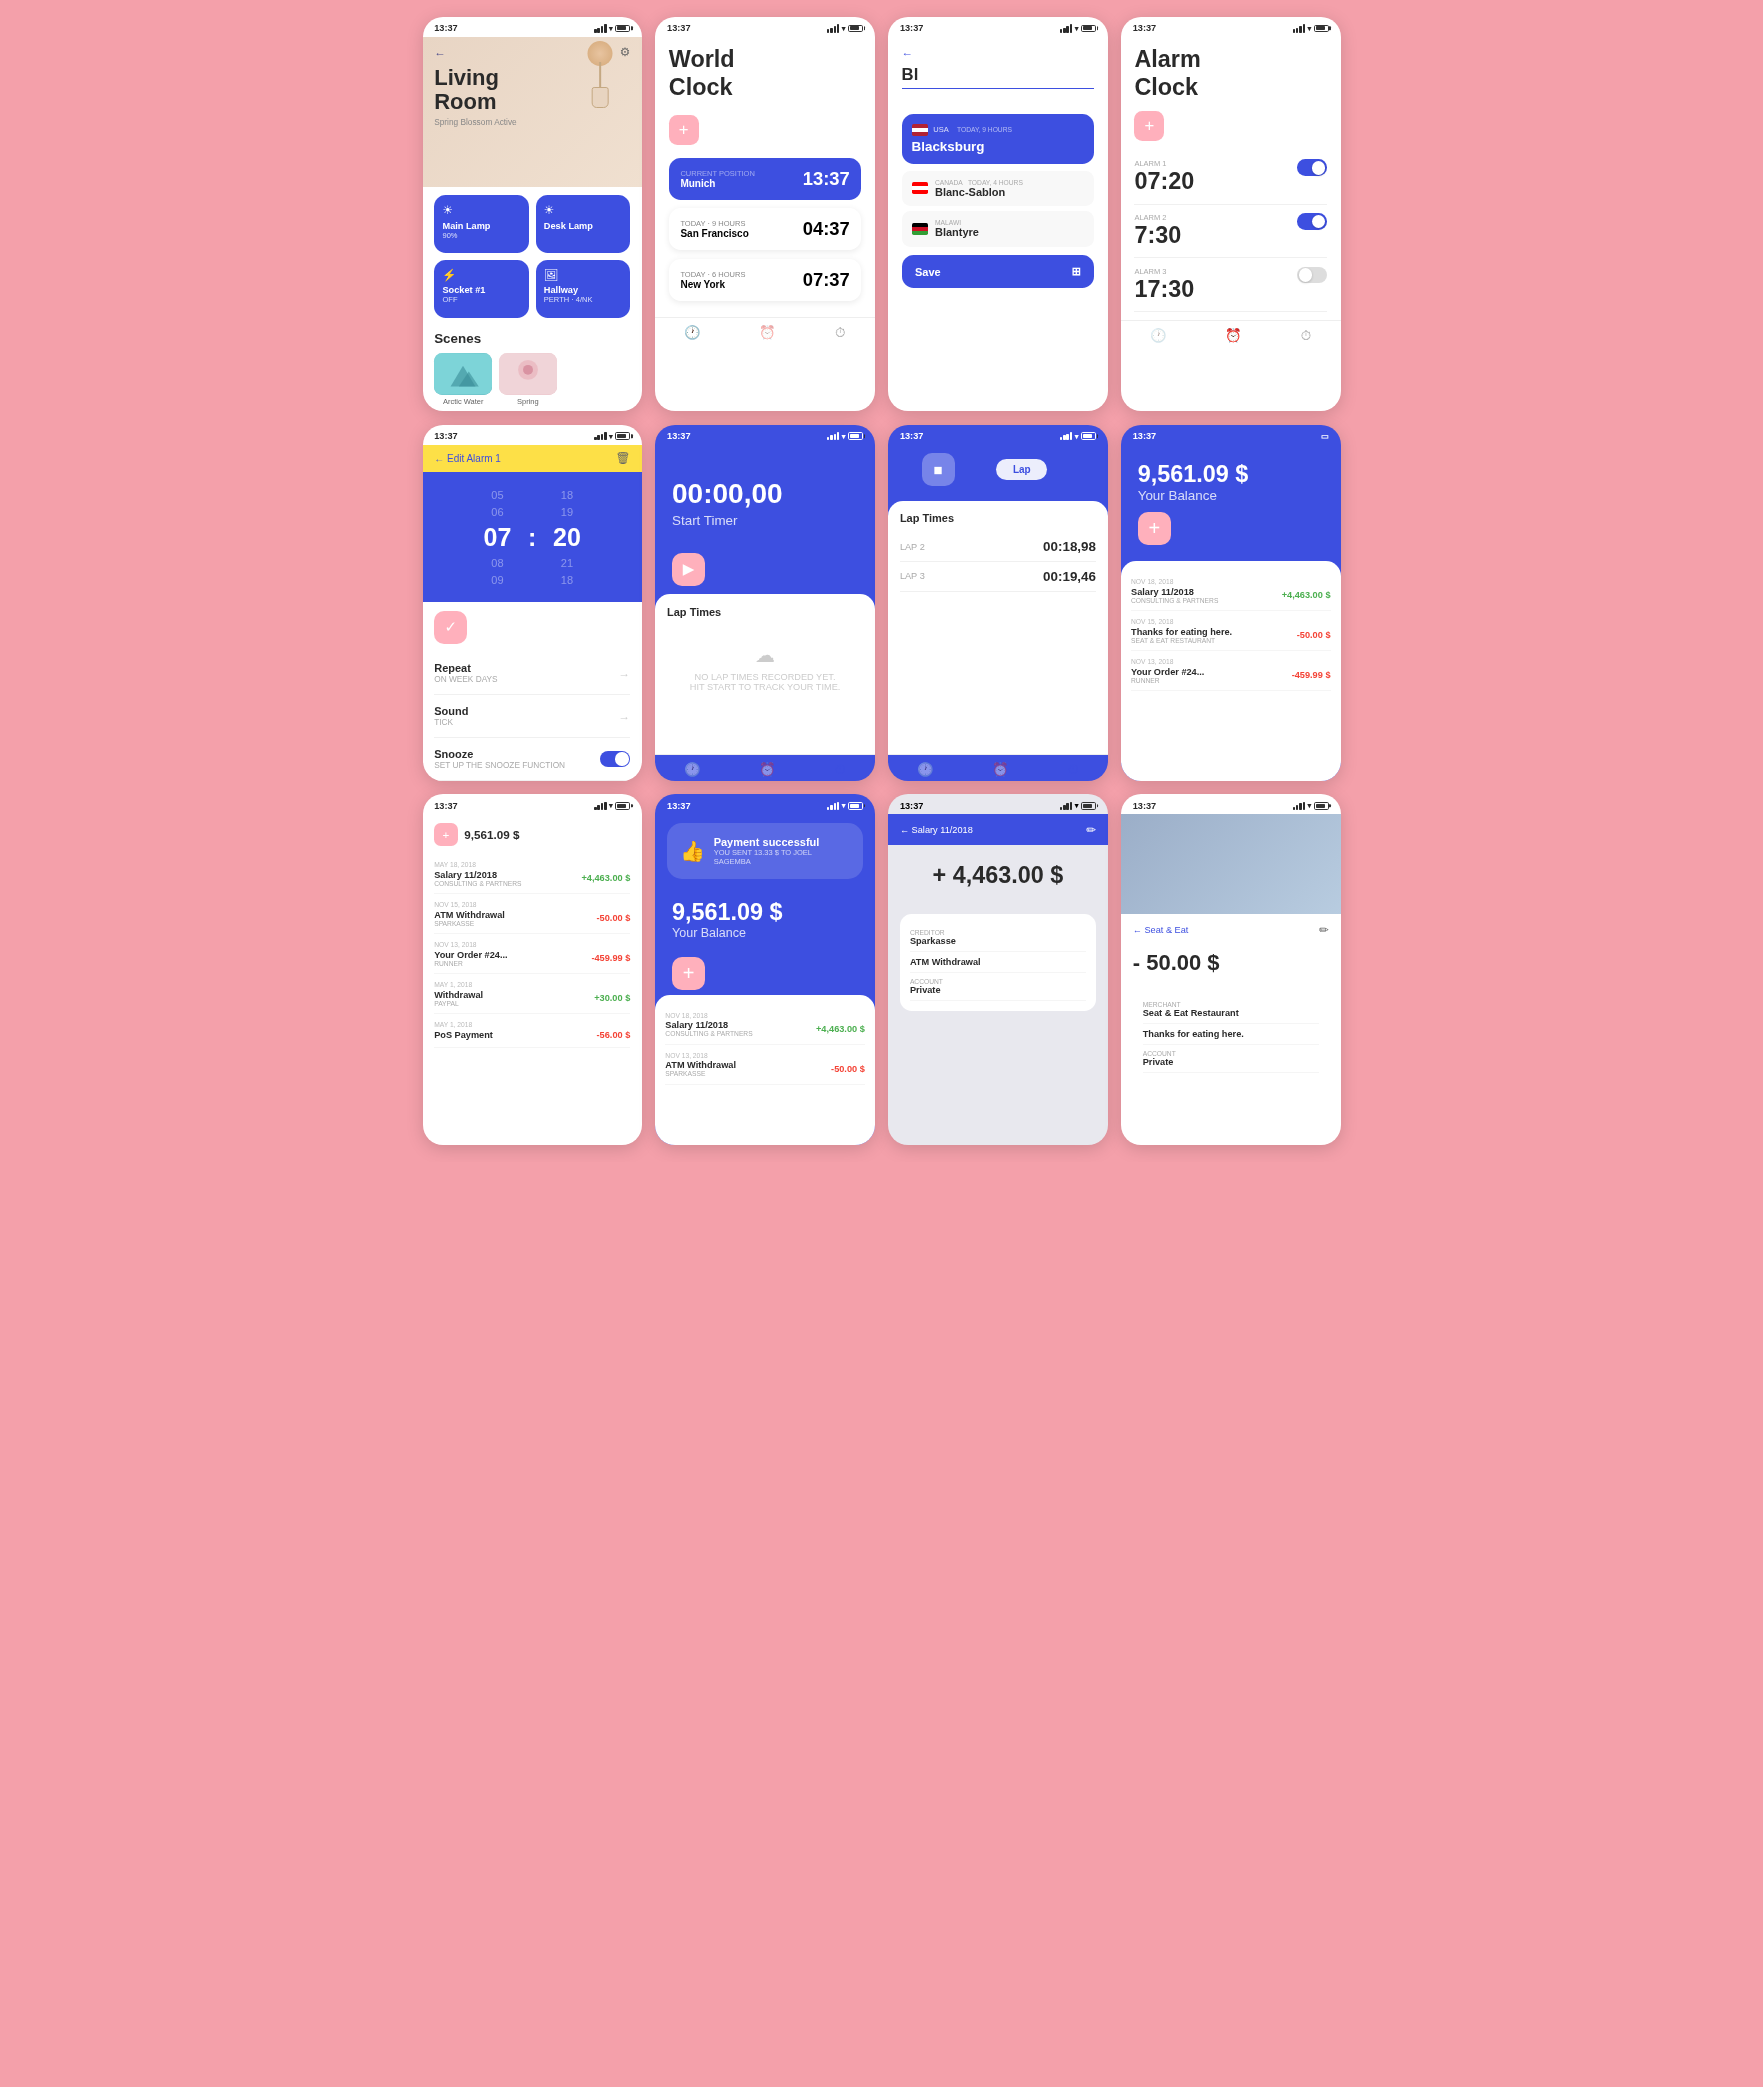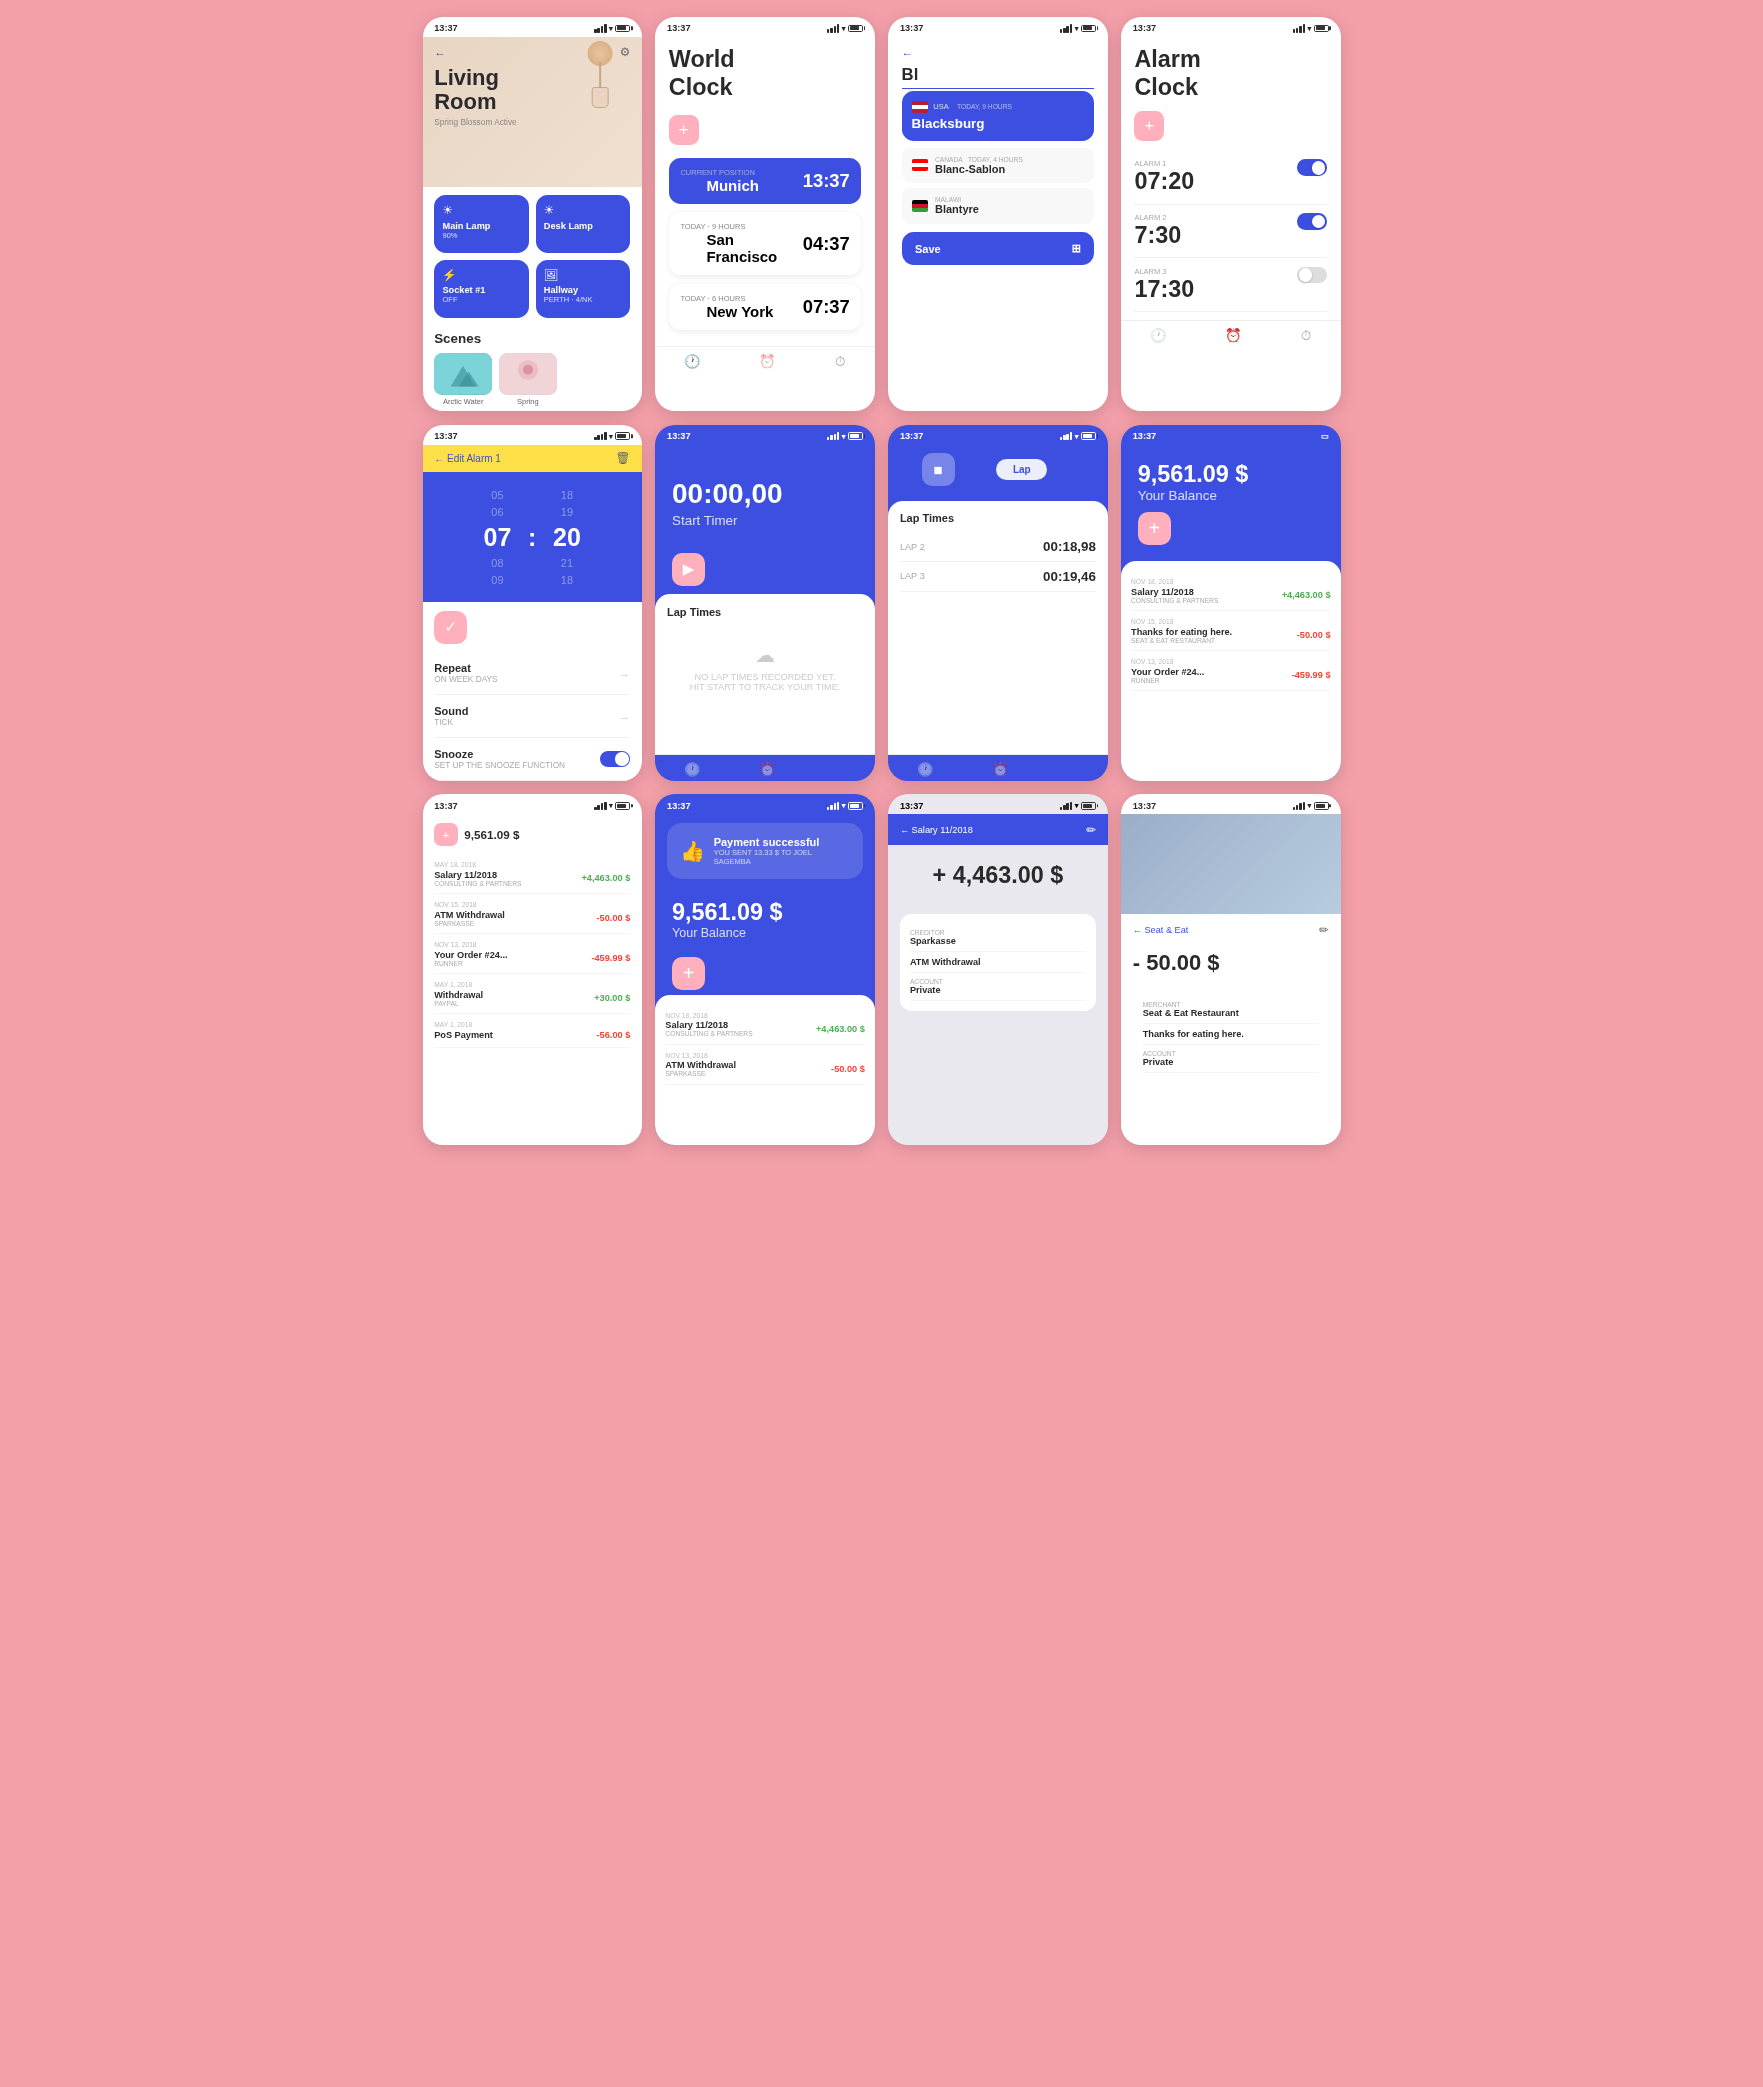--- a/index.html
+++ b/index.html
@@ -97,31 +97,31 @@
     .clock-card {
       background: #3d4fe0;
       border-radius: 11.7px;
       padding: 10px 11.7px;
       display: flex;
       justify-content: space-between;
       align-items: center;
       margin-bottom: 8.3px;
     }
     .clock-card.white { background: #fff; box-shadow: 0 1.7px 6.7px rgba(0,0,0,0.08); }
-    .clock-location { font-size: 15px; font-weight: 700; margin-left: 26px; }
+    .clock-location { font-size: 10px; font-weight: 700; }
     .clock-label { font-size: 7.5px; opacity: 0.7; }
     .clock-time-big { font-size: 18.4px; font-weight: 700; }
     .clock-info { font-size: 7.5px; color: #888; }
     .bottom-tabs { display: flex; justify-content: space-around; padding: 6.7px 0 3.3px; border-top: 0.8px solid #eee; }
     .tab-icon { font-size: 13.4px; opacity: 0.4; cursor: pointer; }
     .tab-icon.active { opacity: 1; color: #3d4fe0; }
 
     
     .phone3 .content { padding: 8.3px 13.4px; }
-    .search-input-row { border-bottom: 1.7px solid #3d4fe0; margin-bottom: 2px; }
+    .search-input-row { border-bottom: 1.7px solid #3d4fe0; margin-bottom: 25px; }
     .search-input { width: 100%; border: none; font-size: 16.7px; font-weight: 600; padding: 3.3px 0; outline: none; color: #2a2a2a; }
     .search-result-card {
       border-radius: 11.7px;
       margin-bottom: 6.7px;
       overflow: hidden;
     }
     .result-active { background: #3d4fe0; color: white; padding: 10px; }
     .result-normal { background: #f8f8f8; padding: 8.3px 10px; display: flex; align-items: center; gap: 6.7px; }
     .save-btn {
       background: #3d4fe0;

